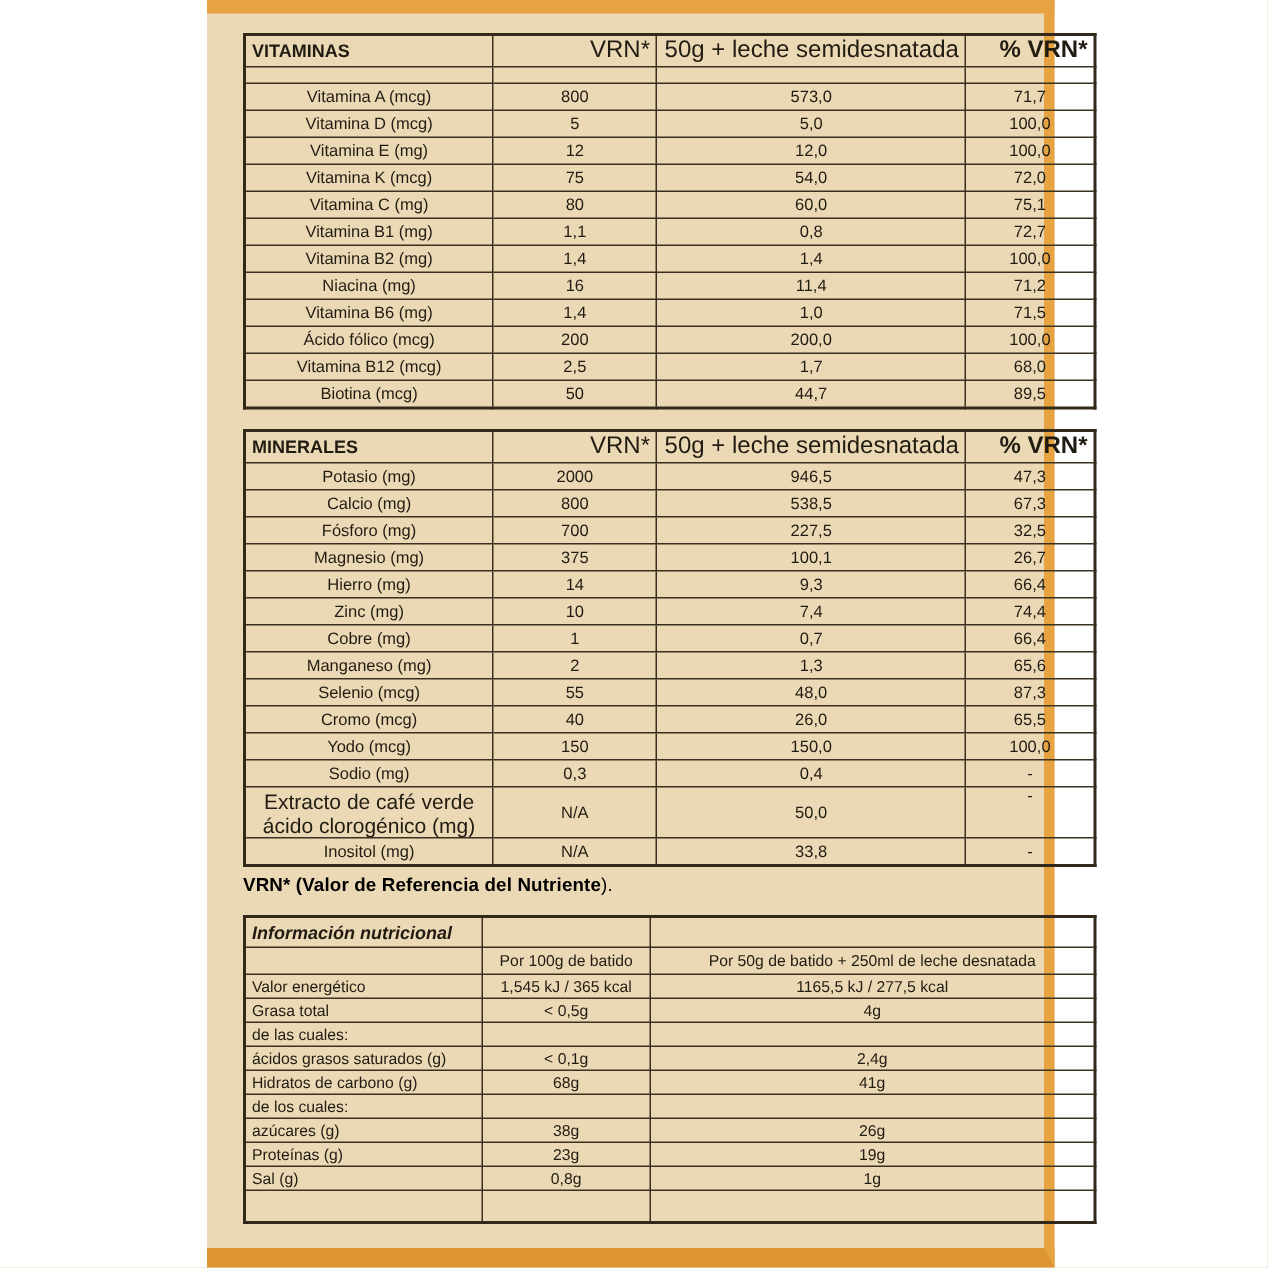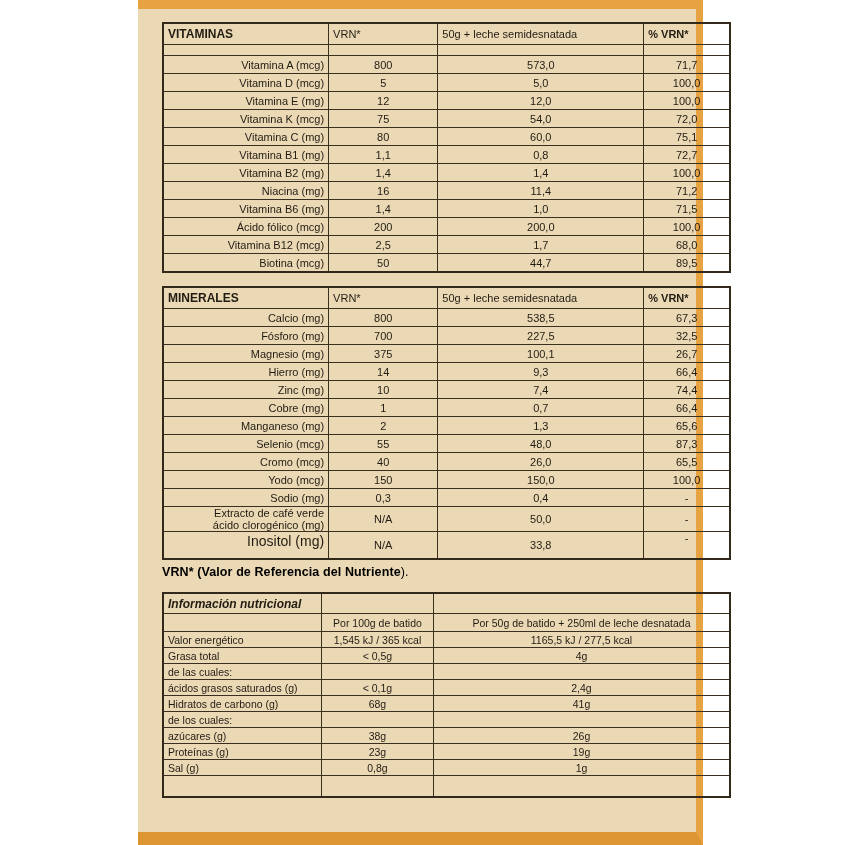--- a/index.html
+++ b/index.html
@@ -17,25 +17,25 @@
   }
   .content{padding:13px 0 0 24px;}
 
   table{border-collapse:collapse;table-layout:fixed;background:transparent;}
   .vm, .nut{border:2px solid #32291b;width:569px;}
   .vm th,.vm td,.nut th,.nut td{
     border:1px solid #3a3020;overflow:hidden;white-space:nowrap;
     padding:0 4px;vertical-align:middle;color:#211c12;
   }
   
-  .vm th{height:20px;font-size:11px;font-weight:normal;text-align:left;}
+  .vm th{height:20px;font-size:16px;font-weight:normal;text-align:right;}
   .vm th:first-child{text-align:left;font-weight:bold;font-size:12px;}
   .vm th:last-child{font-weight:bold;}
   .vm td{height:17px;font-size:11px;text-align:center;}
-  .vm td:first-child{text-align:right;white-space:pre-line;}
+  .vm td:first-child{text-align:center;white-space:pre-line;}
   .vm td:nth-child(4){font-weight:normal;}
   .vm tr.gap-row td{height:10px;}
   .vm .c-label{width:144px}.vm .c-vrn{width:95px}.vm .c-val{width:179px}.vm .c-pct{width:75px}
   #minerals-table{margin-top:13px;padding-left:24px;}
   #minerals-table tbody tr:nth-child(13) td:first-child{
     font-size:14px;line-height:1.15;padding-top:1px;vertical-align:top;
   }
   #minerals-table tbody tr:nth-child(13) td{height:25px;}
   #minerals-table tbody tr:nth-child(13) td:nth-child(4){vertical-align:top;}
 
@@ -167,20 +167,26 @@
       <thead>
         <tr>
           <th>MINERALES</th>
           <th>VRN*</th>
           <th>50g + leche semidesnatada</th>
           <th>% VRN*</th>
         </tr>
       </thead>
       <tbody>
           <tr>
+            <td>Potasio (mg)</td>
+            <td>2000</td>
+            <td>946,5</td>
+            <td>47,3</td>
+          </tr>
+          <tr>
             <td>Calcio (mg)</td>
             <td>800</td>
             <td>538,5</td>
             <td>67,3</td>
           </tr>
           <tr>
             <td>Fósforo (mg)</td>
             <td>700</td>
             <td>227,5</td>
             <td>32,5</td>

